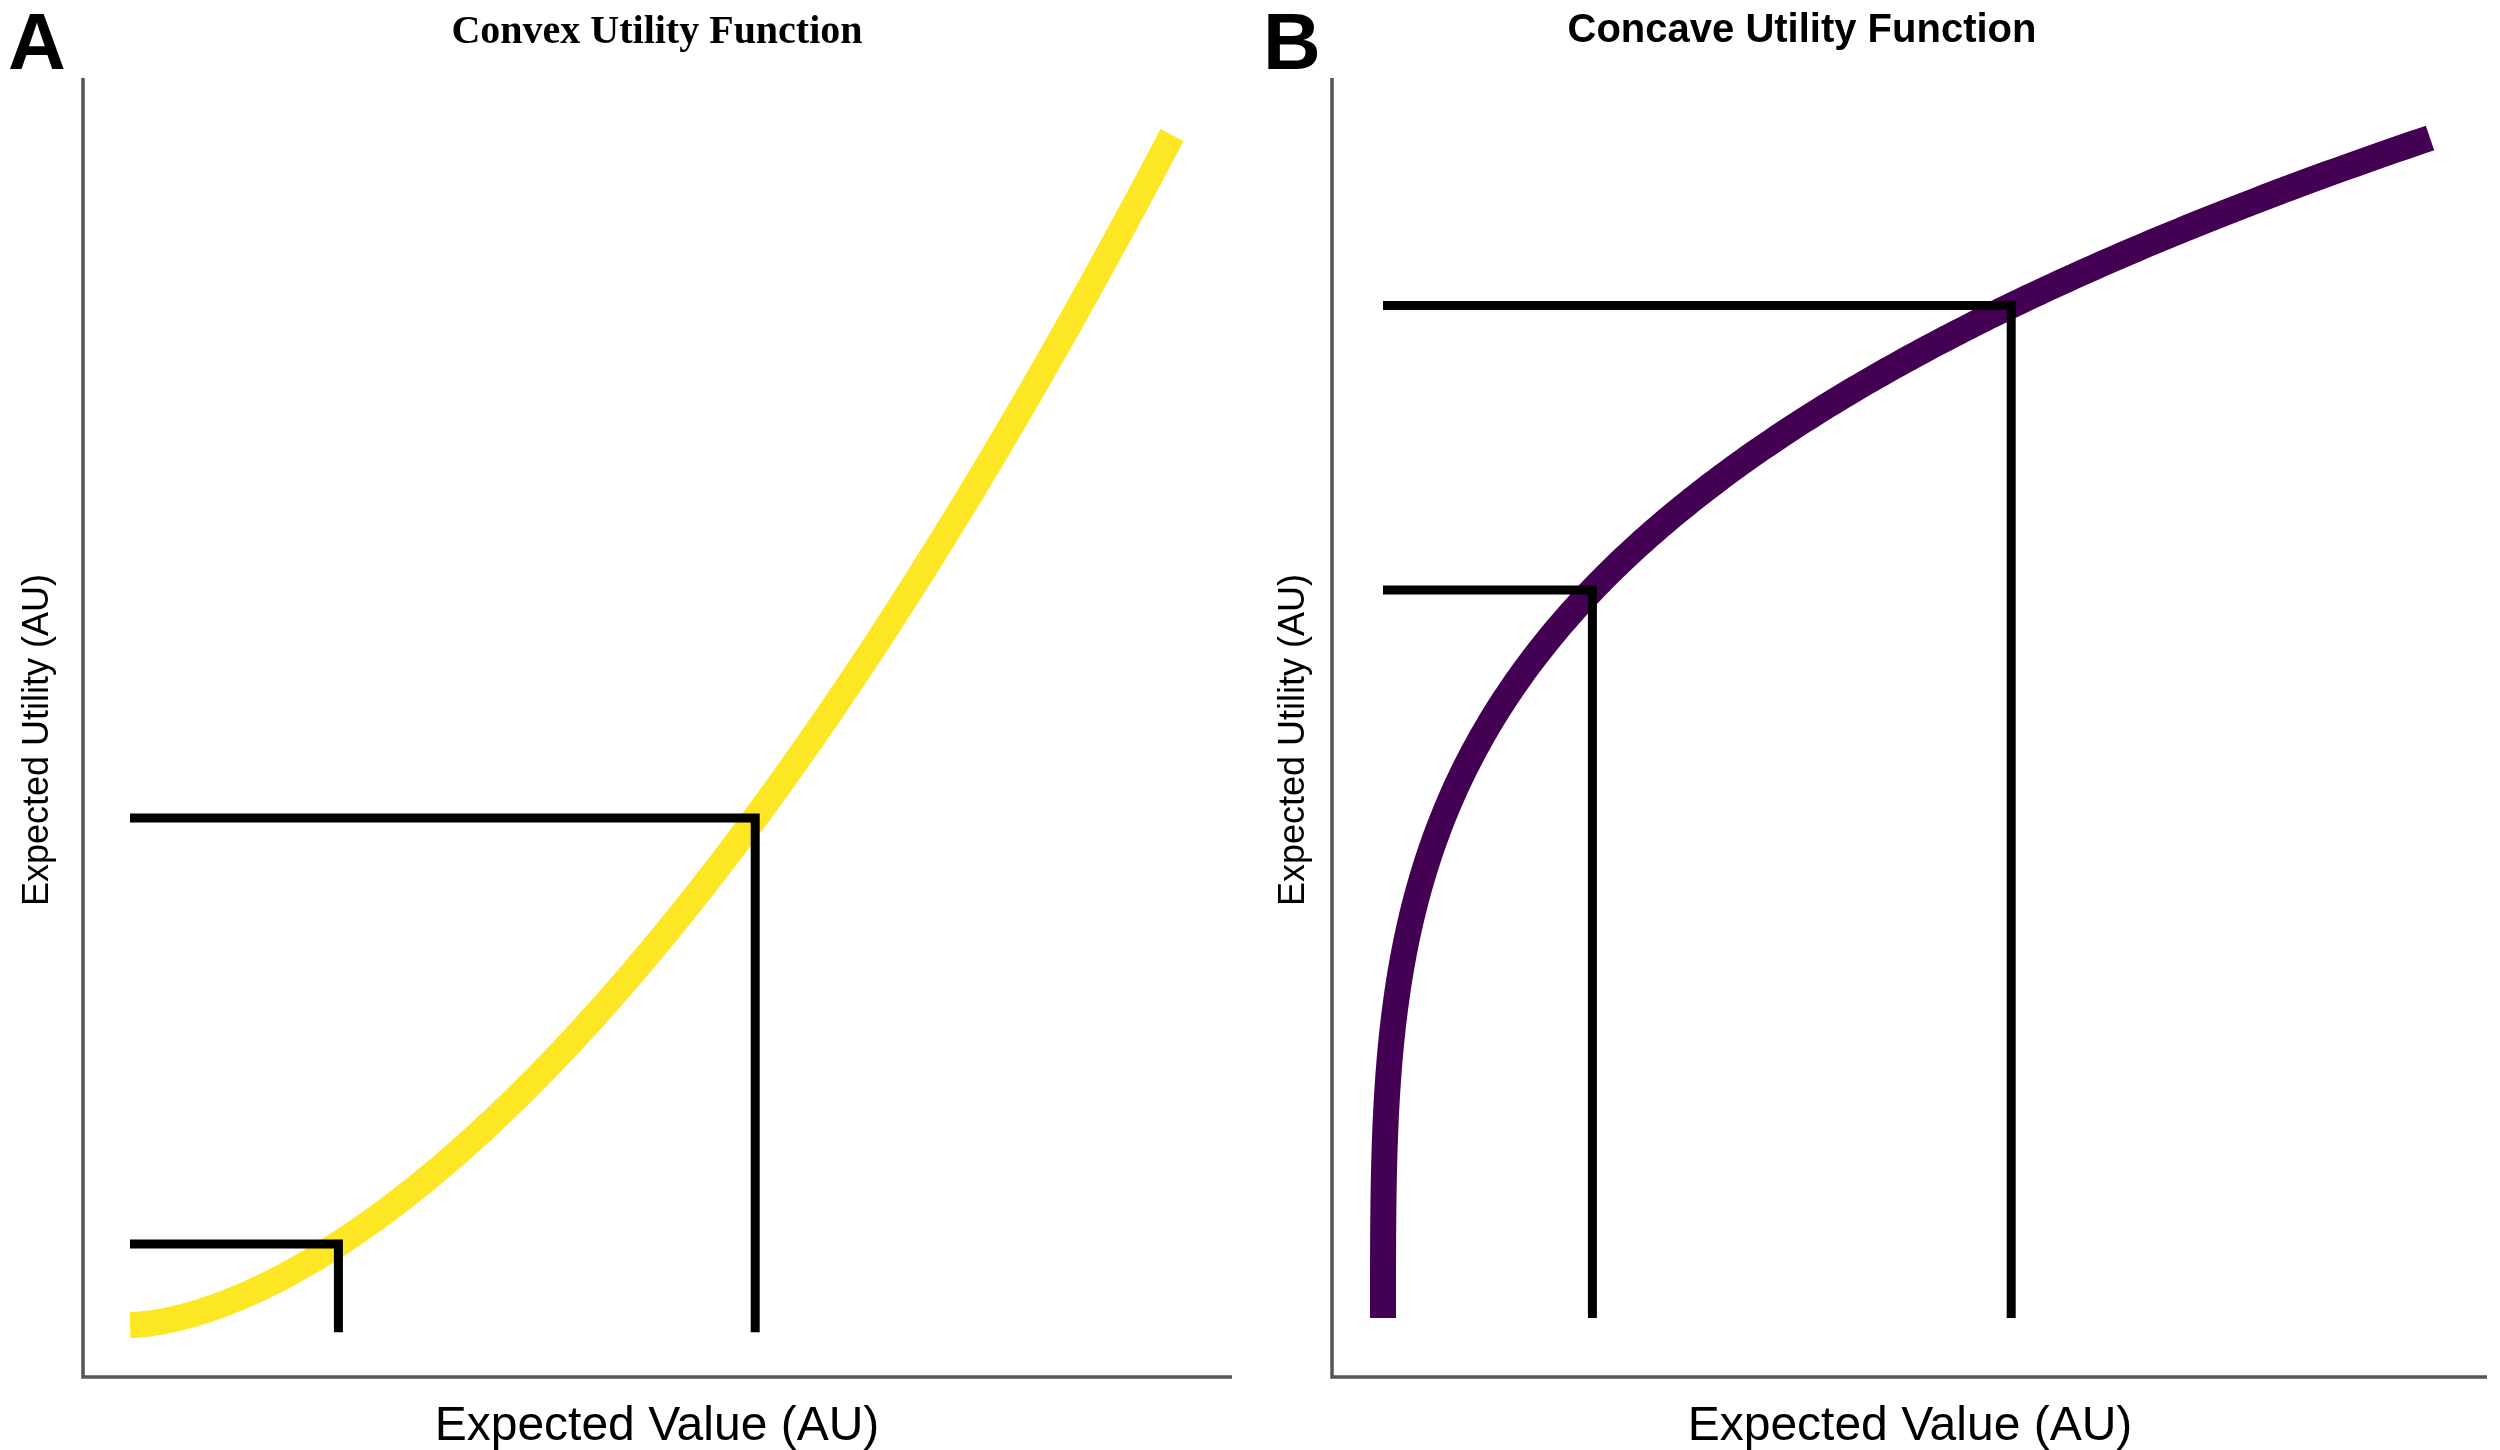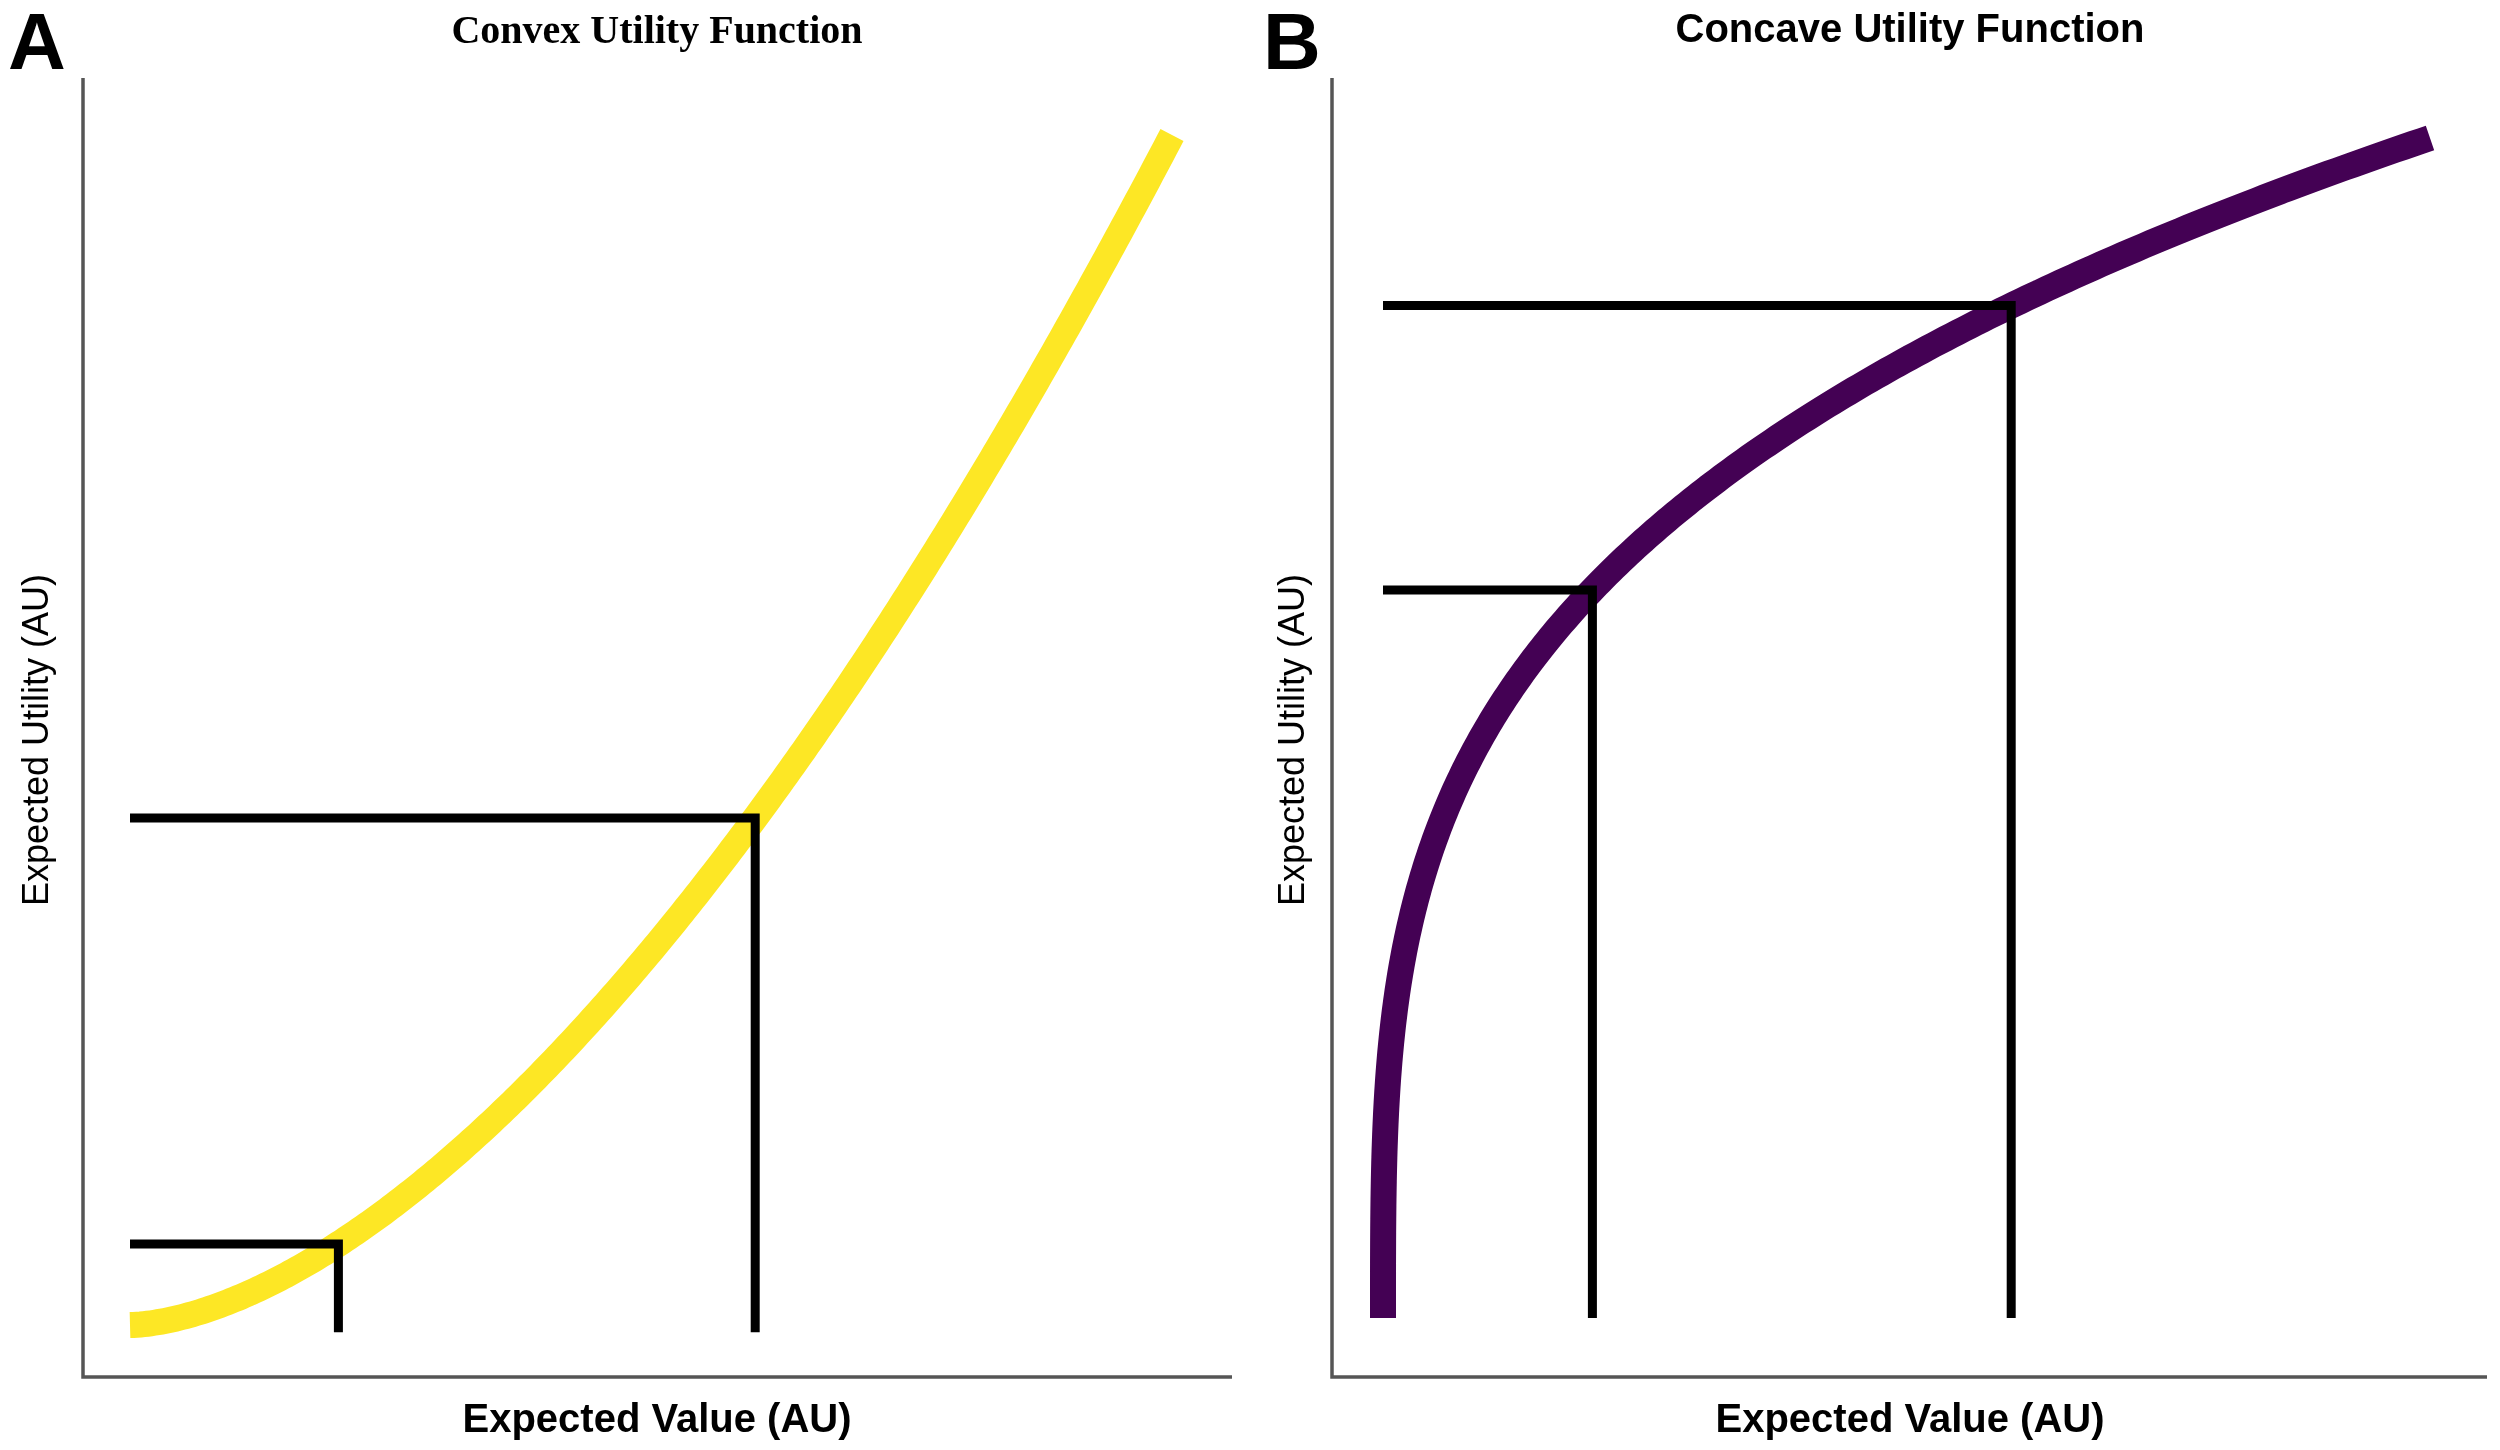--- a/index.html
+++ b/index.html
@@ -8,21 +8,21 @@
     width: 2500px;
     height: 1450px;
     background: #ffffff;
     font-family: "Liberation Sans", sans-serif;
     overflow: hidden;
   }
   #figure-canvas { position: absolute; left: 0; top: 0; }
   .txt { position: absolute; white-space: nowrap; color: #000000; }
   .panel-label { font-size: 80px; font-weight: bold; line-height: 1; }
   .panel-title { font-size: 40px; font-weight: bold; transform: translateX(-50%); }
-  .x-label { font-size: 40px; transform: translateX(-50%); font-weight: bold; }
+  .x-label { font-size: 48px; transform: translateX(-50%); }
   .y-label { font-size: 36px; transform: translate(-50%, -50%) rotate(-90deg); }
 </style>
 </head>
 <body>
 
 <div id="figure">
 
   <svg id="figure-canvas" width="2500" height="1450" viewBox="0 0 2500 1450" xmlns="http://www.w3.org/2000/svg">
       <path d="M 83 78 L 83 1377 L 1232 1377" fill="none" stroke="#555555" stroke-width="3.5" stroke-linecap="butt" stroke-linejoin="miter"></path>
       <path d="M 130.00 1325.00 L 133.47 1324.91 L 136.95 1324.72 L 140.42 1324.46 L 143.89 1324.12 L 147.37 1323.72 L 150.84 1323.27 L 154.31 1322.76 L 157.79 1322.20 L 161.26 1321.59 L 164.73 1320.94 L 168.21 1320.24 L 171.68 1319.49 L 175.15 1318.70 L 178.63 1317.87 L 182.10 1317.00 L 185.57 1316.09 L 189.05 1315.15 L 192.52 1314.16 L 195.99 1313.13 L 199.47 1312.07 L 202.94 1310.98 L 206.41 1309.84 L 209.89 1308.68 L 213.36 1307.47 L 216.83 1306.24 L 220.31 1304.97 L 223.78 1303.66 L 227.25 1302.33 L 230.73 1300.96 L 234.20 1299.56 L 237.67 1298.13 L 241.15 1296.66 L 244.62 1295.17 L 248.09 1293.64 L 251.57 1292.09 L 255.04 1290.50 L 258.51 1288.89 L 261.99 1287.24 L 265.46 1285.57 L 268.93 1283.87 L 272.41 1282.13 L 275.88 1280.37 L 279.35 1278.59 L 282.83 1276.77 L 286.30 1274.93 L 289.77 1273.05 L 293.25 1271.15 L 296.72 1269.23 L 300.19 1267.27 L 303.67 1265.29 L 307.14 1263.28 L 310.61 1261.25 L 314.09 1259.19 L 317.56 1257.10 L 321.03 1254.99 L 324.51 1252.85 L 327.98 1250.69 L 331.45 1248.50 L 334.93 1246.28 L 338.40 1244.04 L 341.87 1241.77 L 345.35 1239.48 L 348.82 1237.17 L 352.29 1234.83 L 355.77 1232.46 L 359.24 1230.07 L 362.71 1227.66 L 366.19 1225.22 L 369.66 1222.76 L 373.13 1220.27 L 376.61 1217.76 L 380.08 1215.23 L 383.55 1212.67 L 387.03 1210.09 L 390.50 1207.48 L 393.97 1204.85 L 397.45 1202.20 L 400.92 1199.53 L 404.39 1196.83 L 407.87 1194.11 L 411.34 1191.36 L 414.81 1188.60 L 418.29 1185.81 L 421.76 1183.00 L 425.23 1180.16 L 428.71 1177.30 L 432.18 1174.43 L 435.65 1171.52 L 439.13 1168.60 L 442.60 1165.65 L 446.07 1162.69 L 449.55 1159.70 L 453.02 1156.69 L 456.49 1153.65 L 459.97 1150.60 L 463.44 1147.52 L 466.91 1144.42 L 470.39 1141.30 L 473.86 1138.16 L 477.33 1135.00 L 480.81 1131.82 L 484.28 1128.61 L 487.75 1125.39 L 491.23 1122.14 L 494.70 1118.87 L 498.17 1115.58 L 501.65 1112.27 L 505.12 1108.94 L 508.59 1105.59 L 512.07 1102.22 L 515.54 1098.83 L 519.01 1095.41 L 522.49 1091.98 L 525.96 1088.52 L 529.43 1085.05 L 532.91 1081.56 L 536.38 1078.04 L 539.85 1074.51 L 543.33 1070.95 L 546.80 1067.38 L 550.27 1063.78 L 553.75 1060.16 L 557.22 1056.53 L 560.69 1052.87 L 564.17 1049.20 L 567.64 1045.51 L 571.11 1041.79 L 574.59 1038.06 L 578.06 1034.30 L 581.53 1030.53 L 585.01 1026.74 L 588.48 1022.93 L 591.95 1019.09 L 595.43 1015.24 L 598.90 1011.37 L 602.37 1007.48 L 605.85 1003.58 L 609.32 999.65 L 612.79 995.70 L 616.27 991.74 L 619.74 987.75 L 623.21 983.75 L 626.69 979.72 L 630.16 975.68 L 633.63 971.62 L 637.11 967.54 L 640.58 963.44 L 644.05 959.33 L 647.53 955.19 L 651.00 951.04 L 654.47 946.87 L 657.95 942.67 L 661.42 938.46 L 664.89 934.24 L 668.37 929.99 L 671.84 925.72 L 675.31 921.44 L 678.79 917.14 L 682.26 912.82 L 685.73 908.48 L 689.21 904.12 L 692.68 899.75 L 696.15 895.36 L 699.63 890.95 L 703.10 886.52 L 706.57 882.07 L 710.05 877.61 L 713.52 873.12 L 716.99 868.62 L 720.47 864.10 L 723.94 859.57 L 727.41 855.01 L 730.89 850.44 L 734.36 845.85 L 737.83 841.24 L 741.31 836.62 L 744.78 831.97 L 748.25 827.31 L 751.73 822.64 L 755.20 817.94 L 758.67 813.23 L 762.15 808.50 L 765.62 803.75 L 769.09 798.98 L 772.57 794.20 L 776.04 789.40 L 779.51 784.58 L 782.99 779.75 L 786.46 774.89 L 789.93 770.03 L 793.41 765.14 L 796.88 760.24 L 800.35 755.31 L 803.83 750.38 L 807.30 745.42 L 810.77 740.45 L 814.25 735.46 L 817.72 730.45 L 821.19 725.43 L 824.67 720.39 L 828.14 715.33 L 831.61 710.26 L 835.09 705.17 L 838.56 700.06 L 842.03 694.94 L 845.51 689.80 L 848.98 684.64 L 852.45 679.46 L 855.93 674.27 L 859.40 669.07 L 862.87 663.84 L 866.35 658.60 L 869.82 653.34 L 873.29 648.07 L 876.77 642.78 L 880.24 637.47 L 883.71 632.15 L 887.19 626.80 L 890.66 621.45 L 894.13 616.07 L 897.61 610.69 L 901.08 605.28 L 904.55 599.86 L 908.03 594.42 L 911.50 588.96 L 914.97 583.49 L 918.45 578.01 L 921.92 572.50 L 925.39 566.98 L 928.87 561.45 L 932.34 555.89 L 935.81 550.33 L 939.29 544.74 L 942.76 539.14 L 946.23 533.52 L 949.71 527.89 L 953.18 522.24 L 956.65 516.58 L 960.13 510.90 L 963.60 505.20 L 967.07 499.49 L 970.55 493.76 L 974.02 488.02 L 977.49 482.26 L 980.97 476.48 L 984.44 470.69 L 987.91 464.88 L 991.39 459.06 L 994.86 453.22 L 998.33 447.36 L 1001.81 441.49 L 1005.28 435.61 L 1008.75 429.71 L 1012.23 423.79 L 1015.70 417.86 L 1019.17 411.91 L 1022.65 405.94 L 1026.12 399.96 L 1029.59 393.97 L 1033.07 387.96 L 1036.54 381.93 L 1040.01 375.89 L 1043.49 369.83 L 1046.96 363.76 L 1050.43 357.67 L 1053.91 351.57 L 1057.38 345.45 L 1060.85 339.31 L 1064.33 333.16 L 1067.80 327.00 L 1071.27 320.82 L 1074.75 314.62 L 1078.22 308.41 L 1081.69 302.18 L 1085.17 295.94 L 1088.64 289.68 L 1092.11 283.41 L 1095.59 277.13 L 1099.06 270.82 L 1102.53 264.51 L 1106.01 258.17 L 1109.48 251.83 L 1112.95 245.46 L 1116.43 239.08 L 1119.90 232.69 L 1123.37 226.28 L 1126.85 219.86 L 1130.32 213.42 L 1133.79 206.97 L 1137.27 200.50 L 1140.74 194.02 L 1144.21 187.52 L 1147.69 181.01 L 1151.16 174.48 L 1154.63 167.94 L 1158.11 161.38 L 1161.58 154.81 L 1165.05 148.22 L 1168.53 141.62 L 1172.00 135.00" fill="none" stroke="#FDE725" stroke-width="26" stroke-linecap="butt" stroke-linejoin="round"></path>
@@ -33,17 +33,17 @@
       <path d="M 1383 589.94 L 1592.4 589.94 L 1592.4 1318" fill="none" stroke="#000000" stroke-width="9" stroke-linecap="butt" stroke-linejoin="miter"></path>
       <path d="M 1383 305.56000000000006 L 2011.1999999999998 305.56000000000006 L 2011.1999999999998 1318" fill="none" stroke="#000000" stroke-width="9" stroke-linecap="butt" stroke-linejoin="miter"></path>
     </svg>
 
   <div class="txt panel-label" style="left:8px; top:2px;">A</div>
   <div class="txt panel-title" style="left:657px; top:6px;font-family:Liberation Serif, serif;">Convex Utility Function</div>
   <div class="txt y-label" style="left:36px; top:740px;">Expected Utility (AU)</div>
   <div class="txt x-label" style="left:657px; top:1396px;">Expected Value (AU)</div>
 
   <div class="txt panel-label" style="left:1263px; top:2px;">B</div>
-  <div class="txt panel-title" style="left:1910px; top:6px;">Concave Utility Function</div>
+  <div class="txt panel-title" style="left:1802px; top:6px;">Concave Utility Function</div>
   <div class="txt y-label" style="left:1292px; top:740px;">Expected Utility (AU)</div>
   <div class="txt x-label" style="left:1910px; top:1396px;">Expected Value (AU)</div>
 
 </div>
 
 </body></html>

